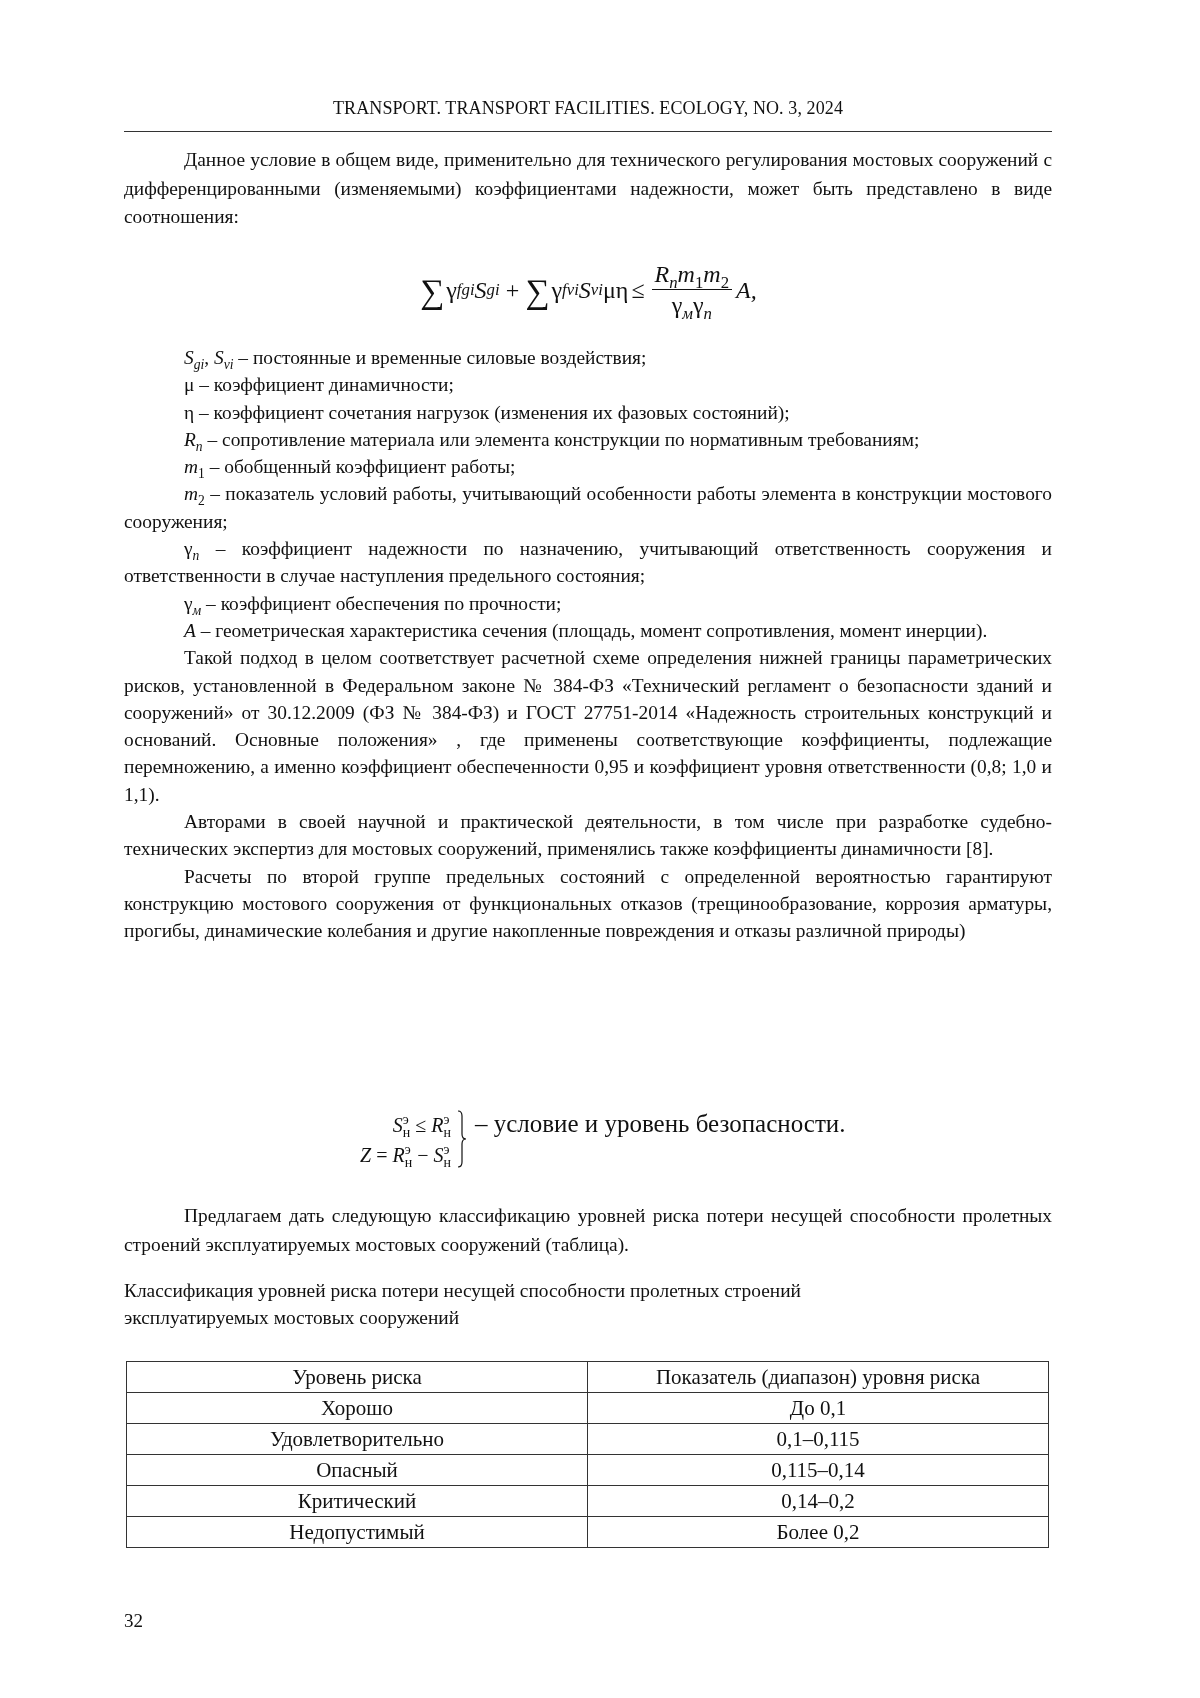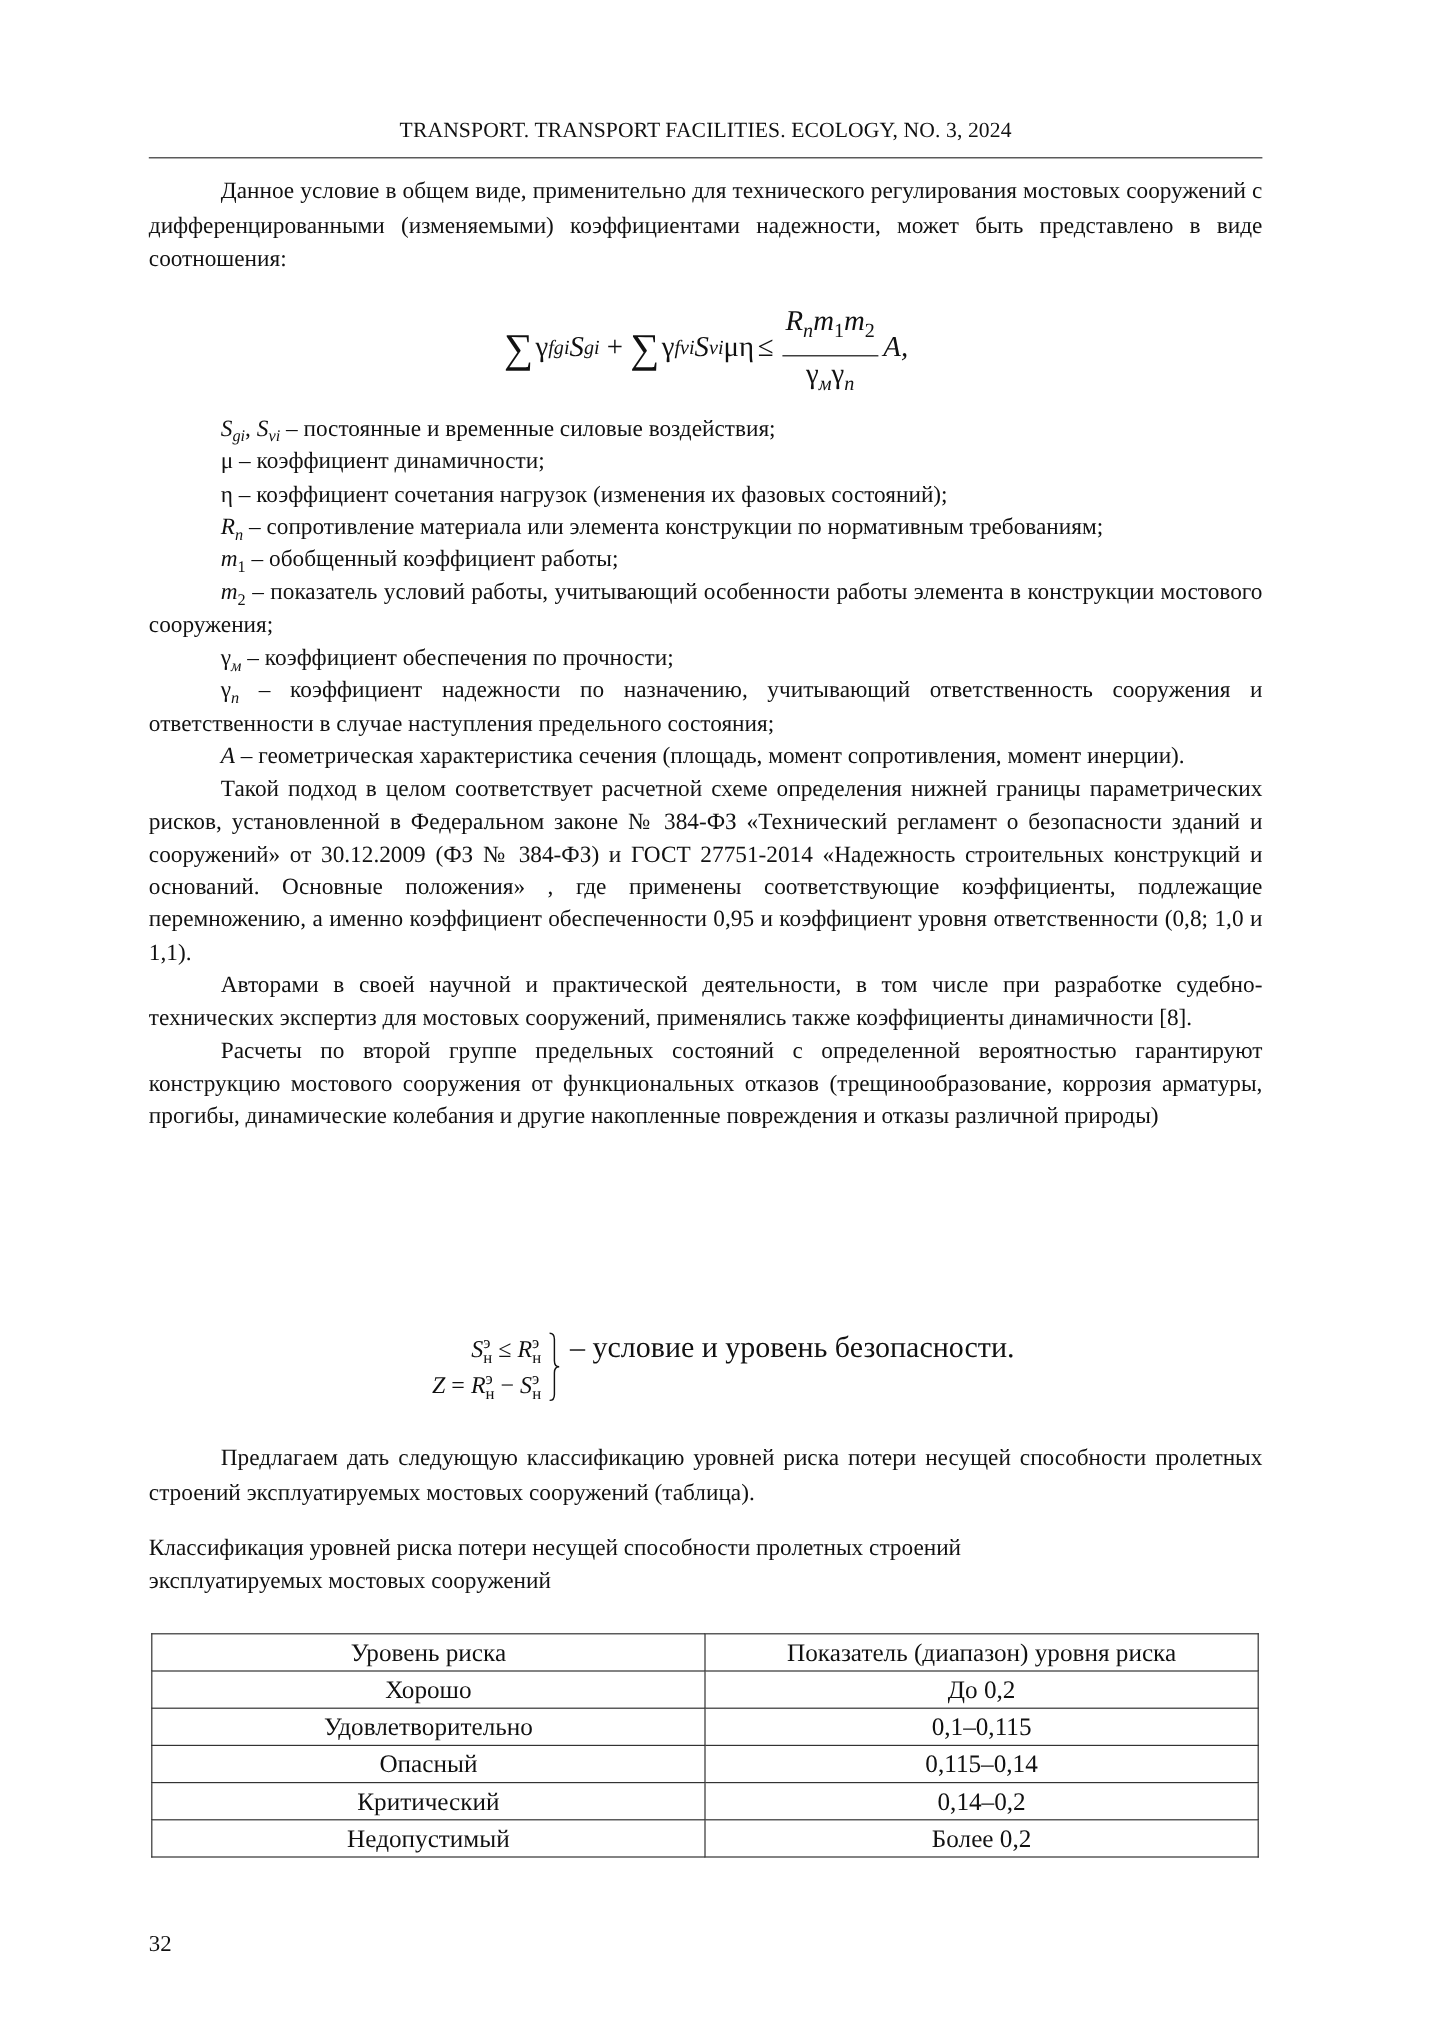--- a/index.html
+++ b/index.html
@@ -25,21 +25,21 @@
     .def.first { text-indent: 0; }
     .def .gde { display: inline-block; width: 48px; text-indent: 0; }
     i, .it { font-style: italic; }
     sub, sup { font-size: 70%; line-height: 0; }
     .formula1 {
       position: absolute; left: 420px; top: 238px; height: 80px;
       display: flex; align-items: center; font-size: 24px; font-family: "Liberation Serif", serif;
     }
     .sum { font-size: 34px; line-height: 1; margin-right: 2px; position: relative; top: 2px; }
     .frac { display: inline-flex; flex-direction: column; align-items: center; margin: 0 4px; }
-    .frac .num { border-bottom: 1.4px solid #111; padding: 0 3px 14px 3px; }
+    .frac .num { border-bottom: 1.4px solid #111; padding: 0 3px 1px 3px; }
     .frac .den { padding-top: 2px; }
     .formula2 {
       position: absolute; left: 360px; top: 1098px; height: 80px;
       display: flex; align-items: flex-start; font-size: 20px;
     }
     .f2-lines { display: flex; flex-direction: column; align-items: flex-end; line-height: 30px; }
     .brace {
       width: 10px; height: 58px; margin-left: 6px; margin-right: 8px;
     }
     .f2-label { font-size: 25px; }
@@ -93,22 +93,22 @@
     <span class="it">A,</span>
   </div>
 
   <div class="text" style="top:332px; line-height:27.3px;">
     <p class="def"><i>S</i><sub class="it">gi</sub><span>, </span><i>S</i><sub class="it">vi</sub><span> – постоянные и временные силовые воздействия;</span></p>
     <p class="def"><span>μ</span><span> – коэффициент динамичности;</span></p>
     <p class="def"><span>η</span><span> – коэффициент сочетания нагрузок (изменения их фазовых состояний);</span></p>
     <p class="def"><i>R</i><sub class="it">n</sub><span> – сопротивление материала или элемента конструкции по нормативным требованиям;</span></p>
     <p class="def"><i>m</i><sub>1</sub><span> – обобщенный коэффициент работы;</span></p>
     <p class="def"><i>m</i><sub>2</sub><span> – показатель условий работы, учитывающий особенности работы элемента в конструкции мостового сооружения;</span></p>
+    <p class="def"><span>γ</span><sub class="it">n</sub><span> – коэффициент надежности по назначению, учитывающий ответственность сооружения и ответственности в случае наступления предельного состояния;</span></p>
     <p class="def"><span>γ</span><sub class="it">м</sub><span> – коэффициент обеспечения по прочности;</span></p>
-    <p class="def"><span>γ</span><sub class="it">n</sub><span> – коэффициент надежности по назначению, учитывающий ответственность сооружения и ответственности в случае наступления предельного состояния;</span></p>
     <p class="def"><i>A</i><span> – геометрическая характеристика сечения (площадь, момент сопротивления, момент инерции).</span></p>
 
     <p class="p">Такой подход в целом соответствует расчетной схеме определения нижней границы параметрических рисков, установленной в Федеральном законе № 384-ФЗ «Технический регламент о безопасности зданий и сооружений» от 30.12.2009 (ФЗ № 384-ФЗ) и ГОСТ 27751-2014 «Надежность строительных конструкций и оснований. Основные положения» , где применены соответствующие коэффициенты, подлежащие перемножению, а именно коэффициент обеспеченности 0,95 и коэффициент уровня ответственности (0,8; 1,0 и 1,1).</p>
     <p class="p">Авторами в своей научной и практической деятельности, в том числе при разработке судебно-технических экспертиз для мостовых сооружений, применялись также коэффициенты динамичности [8].</p>
     <p class="p">Расчеты по второй группе предельных состояний с определенной вероятностью гарантируют конструкцию мостового сооружения от функциональных отказов (трещинообразование, коррозия арматуры, прогибы, динамические колебания и другие накопленные повреждения и отказы различной природы)</p>
   </div>
 
   <div class="formula2">
     <div class="f2-lines">
       <div><i>S</i><sup>э</sup><sub style="margin-left:-6px;">н</sub> <span>≤</span> <i>R</i><sup>э</sup><sub style="margin-left:-6px;">н</sub></div>
@@ -132,21 +132,21 @@
   <table class="risk">
     <thead>
       <tr>
         <th>Уровень риска</th>
         <th>Показатель (диапазон) уровня риска</th>
       </tr>
     </thead>
     <tbody>
       <tr>
         <td>Хорошо</td>
-        <td>До 0,2</td>
+        <td>До 0,1</td>
       </tr>
       <tr>
         <td>Удовлетворительно</td>
         <td>0,1–0,115</td>
       </tr>
       <tr>
         <td>Опасный</td>
         <td>0,115–0,14</td>
       </tr>
       <tr>

